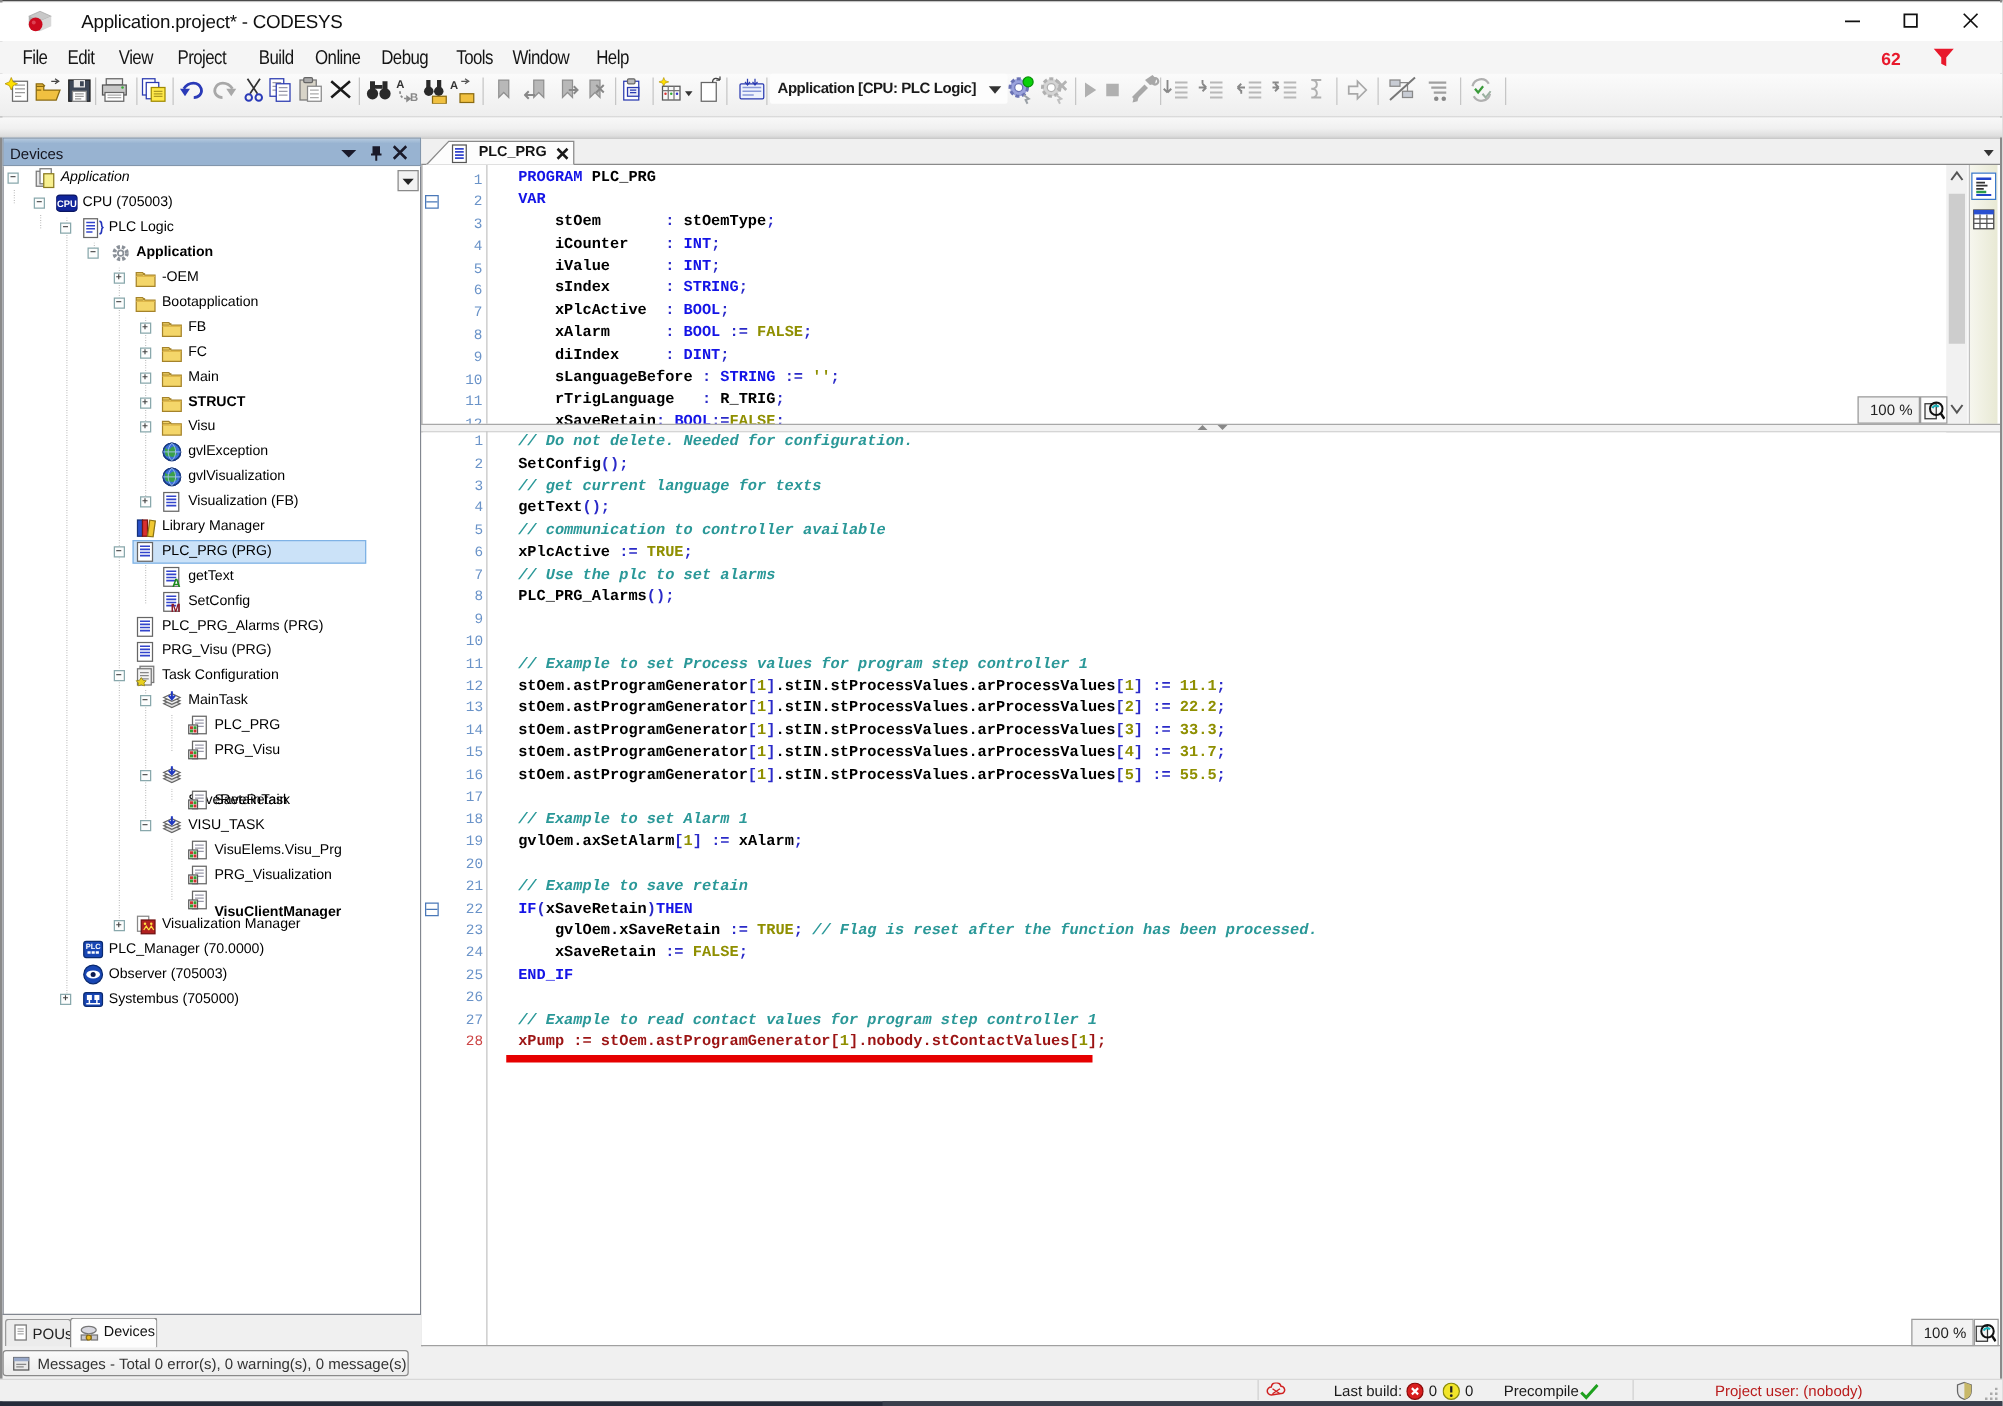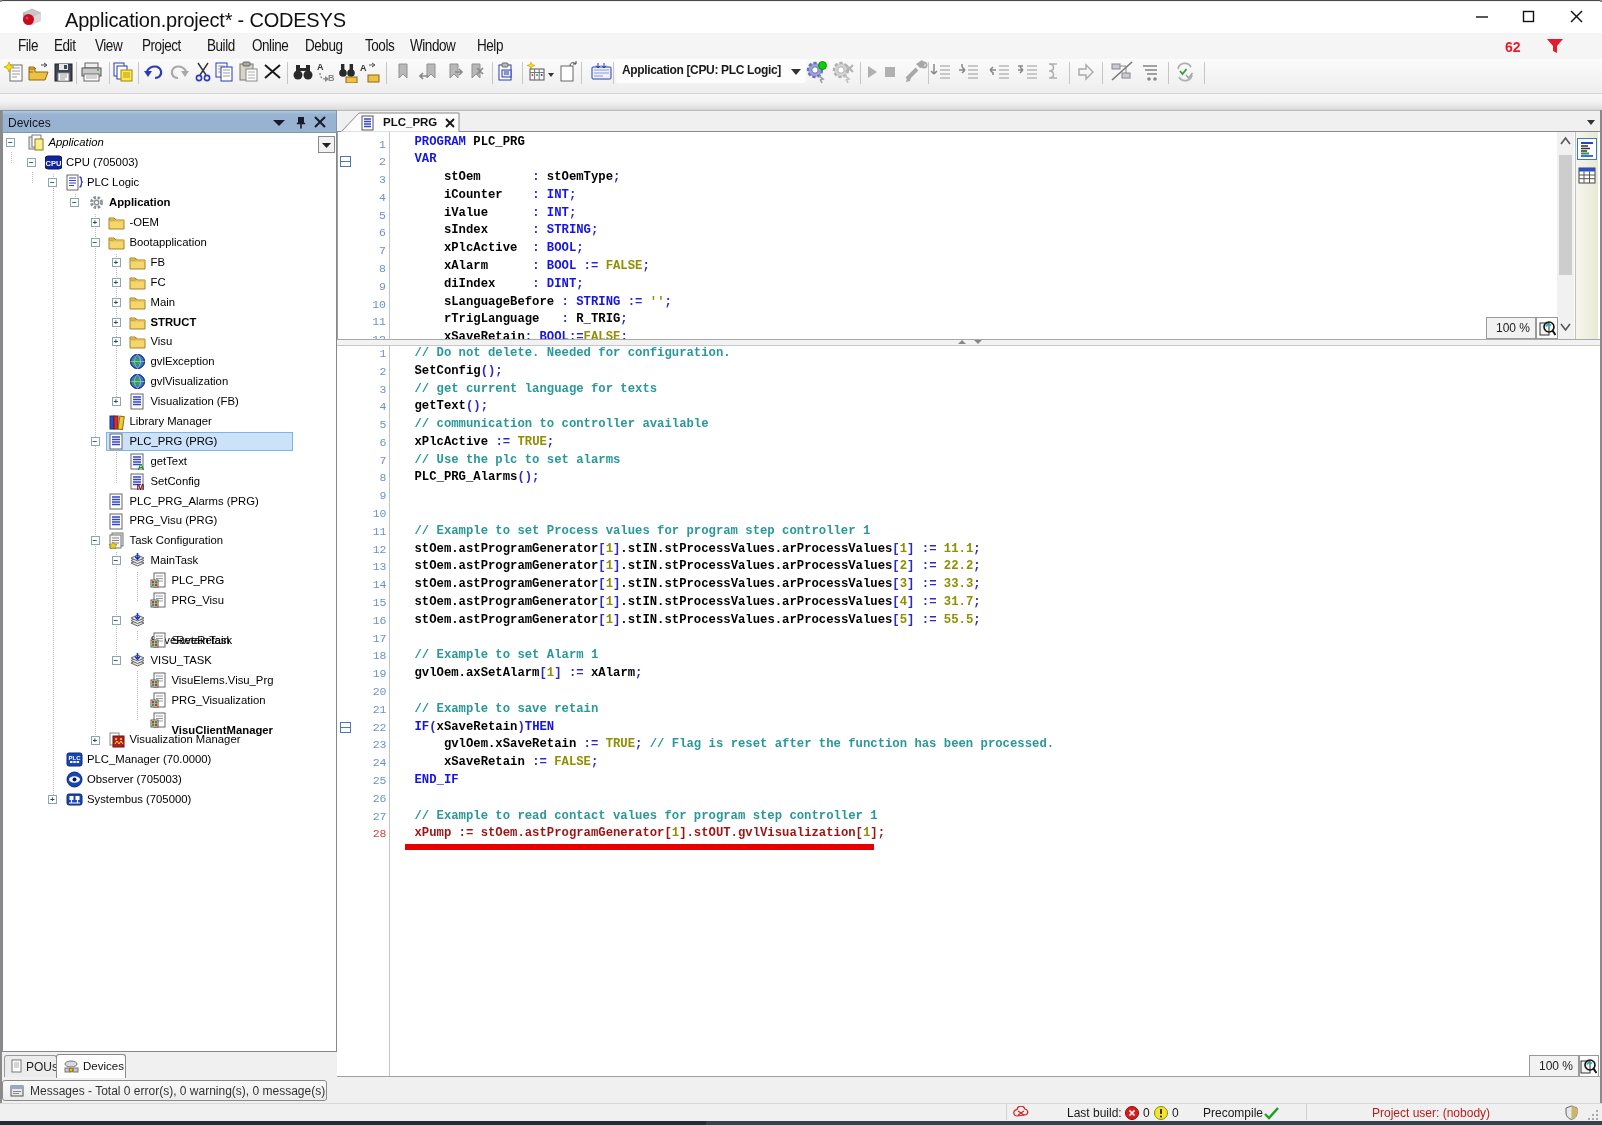--- a/index.html
+++ b/index.html
@@ -1,40 +1,40 @@
 <!DOCTYPE html>
 <html><head><meta charset="utf-8"><style>
 *{margin:0;padding:0;box-sizing:border-box}
 body{font-family:"Liberation Sans",sans-serif;width:1602px;height:1125px;overflow:hidden;background:#f0f0f0}
 .a{position:absolute}
 #app{position:relative;width:1602px;height:1125px;background:#f0f0f0;overflow:hidden}
 .ui{font-family:"Liberation Sans",sans-serif;color:#1a1a1a}
 pre{font-family:"Liberation Mono",monospace;font-weight:bold;font-size:12.25px;line-height:17.79px;white-space:pre}
 .k{color:#1414e6}
 .o{color:#2a2ac8}
-.c{color:#2a9898;}
+.c{color:#2a9898;font-style:italic}
 .n{color:#8f8f00}
 .m{color:#9c1414}
 .gut{font-family:"Liberation Mono",monospace;font-weight:normal;font-size:11.5px;line-height:17.79px;color:#6a93c8;text-align:right;white-space:pre}
 .treerow{position:absolute;font-size:11.3px;color:#000;white-space:nowrap}
 .exp{position:absolute;width:9px;height:9px;border:1px solid #89a8ac;background:#fcfdfd;font:bold 8px "Liberation Mono",monospace;color:#444;text-align:center;line-height:7px}
 </style></head><body>
 <div id="app">
 <div class="a" style="left:0px;top:0px;width:1602px;height:1px;background:#4a4a4a"></div>
 <div class="a" style="left:0px;top:0px;width:2px;height:1125px;background:#8a8a8a"></div>
 <div class="a" style="left:1600px;top:0px;width:2px;height:1125px;background:#8a8a8a"></div>
 <div class="a" style="left:0px;top:2px;width:1602px;height:31px;background:#ffffff"></div>
 <svg class="a" style="left:22px;top:8px;" width="20" height="18" viewBox="0 0 20 18">
       <polygon points="10,1 19,5 10,9 1,5" fill="#c8c8c8" stroke="#9a9a9a" stroke-width="0.5"></polygon>
 <polygon points="1,5 10,9 10,17 1,13" fill="#b0b0b0"></polygon>
 <polygon points="19,5 10,9 10,17 19,13" fill="#d8d8d8"></polygon>
 <circle cx="6.5" cy="11.5" r="5.5" fill="#cc0a1e"></circle>
       <circle cx="5" cy="10" r="1.6" fill="#e45a6a" opacity="0.7"></circle>
     </svg>
-<div class="a ui" style="left:65px;top:9px;font-size:20px;letter-spacing:-0.2px;color:#101010">Application.project* - CODESYS</div>
+<div class="a ui" style="left:65px;top:9px;font-size:15px;letter-spacing:-0.2px;color:#101010">Application.project* - CODESYS</div>
 <svg class="a" style="left:1470px;top:2px;" width="140" height="29" viewBox="0 0 140 29">
       <line x1="6" y1="15" x2="18" y2="15" stroke="#111" stroke-width="1.4"></line>
 <rect x="53.5" y="9.5" width="10" height="10" fill="none" stroke="#111" stroke-width="1.4"></rect>
 <line x1="101" y1="9" x2="112" y2="20" stroke="#111" stroke-width="1.4"></line>
       <line x1="112" y1="9" x2="101" y2="20" stroke="#111" stroke-width="1.4"></line>
     </svg>
 <div class="a" style="left:0px;top:33px;width:1602px;height:26px;background:#f5f5f5"></div>
 <div class="a ui" style="left:18px;top:37px;font-size:13.5px;letter-spacing:-0.45px;color:#151515;transform:scaleY(1.18);transform-origin:top">File</div>
 <div class="a ui" style="left:54px;top:37px;font-size:13.5px;letter-spacing:-0.45px;color:#151515;transform:scaleY(1.18);transform-origin:top">Edit</div>
 <div class="a ui" style="left:95px;top:37px;font-size:13.5px;letter-spacing:-0.45px;color:#151515;transform:scaleY(1.18);transform-origin:top">View</div>
@@ -691,21 +691,21 @@
 <span class="c">// Example to set Alarm 1</span>
 gvlOem.axSetAlarm<span class="o">[</span><span class="n">1</span><span class="o">]</span> <span class="o">:=</span> xAlarm<span class="o">;</span>
 
 <span class="c">// Example to save retain</span>
 <span class="k">IF</span><span class="o">(</span>xSaveRetain<span class="o">)</span><span class="k">THEN</span>
     gvlOem.xSaveRetain <span class="o">:=</span> <span class="n">TRUE</span><span class="o">;</span> <span class="c">// Flag is reset after the function has been processed.</span>
     xSaveRetain <span class="o">:=</span> <span class="n">FALSE</span><span class="o">;</span>
 <span class="k">END_IF</span>
 
 <span class="c">// Example to read contact values for program step controller 1</span>
-<span class="m">xPump := stOem.astProgramGenerator[</span><span class="n">1</span><span class="m">].stOUT.gvlVisualization[</span><span class="n">1</span><span class="m">];</span></pre>
+<span class="m">xPump := stOem.astProgramGenerator[</span><span class="n">1</span><span class="m">].nobody.stContactValues[</span><span class="n">1</span><span class="m">];</span></pre>
 <div style="position:absolute;left:68px;top:498px;width:469px;height:6px;background:#e60000"></div>
 </div>
 <div class="a" style="left:340px;top:722px;width:11px;height:11px;border:1px solid #4a78b8;background:#fff"></div>
 <div class="a" style="left:341px;top:727px;width:9px;height:1px;background:#4a78b8"></div>
 <div class="a" style="left:1529px;top:1055px;width:50px;height:22px;background:#f2f2f2;border:1px solid #9a9a9a"></div>
 <div class="a ui" style="left:1539px;top:1059px;font-size:12px;color:#222">100 %</div>
 <div class="a" style="left:1579px;top:1055px;width:20px;height:22px;background:#fdfdfd;border:1px solid #9a9a9a"></div>
 <svg class="a" style="left:1580px;top:1057px;" width="17" height="18" viewBox="0 0 17 18">
       <rect x="1" y="4" width="9" height="12" fill="#f4f4f4" stroke="#333"></rect>
       <circle cx="10" cy="8" r="5" fill="none" stroke="#111" stroke-width="1.6"></circle>

